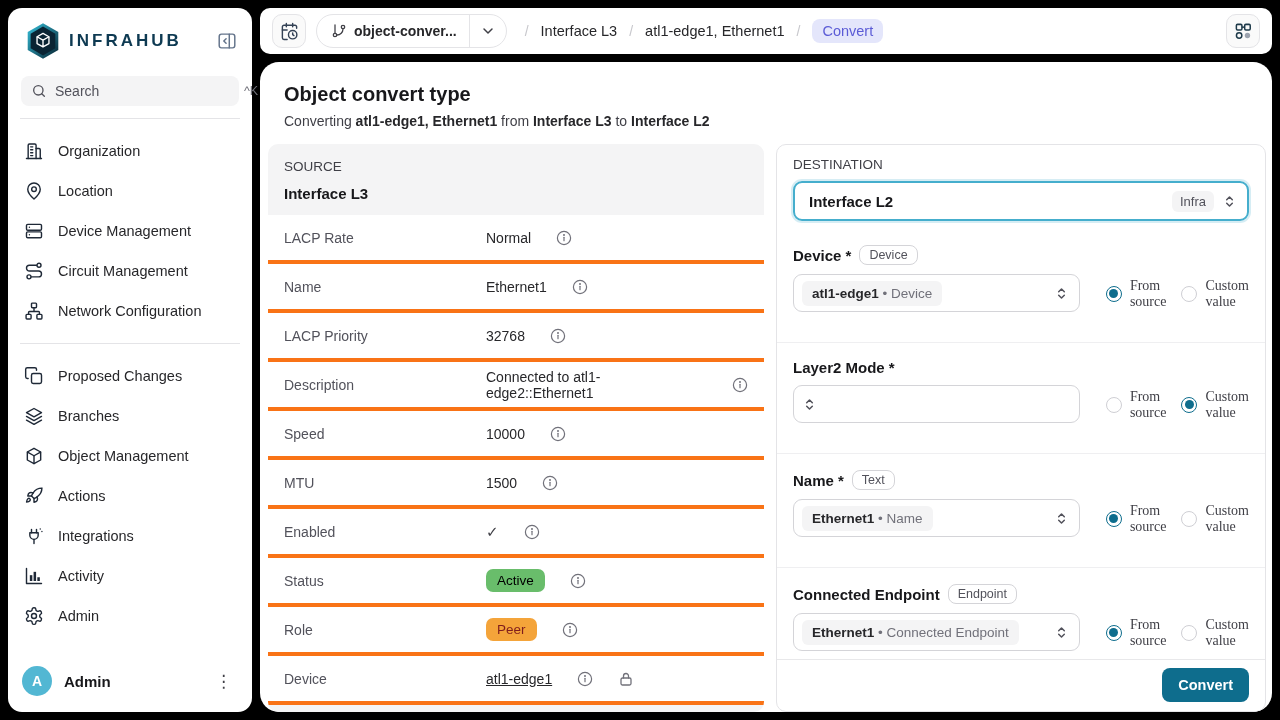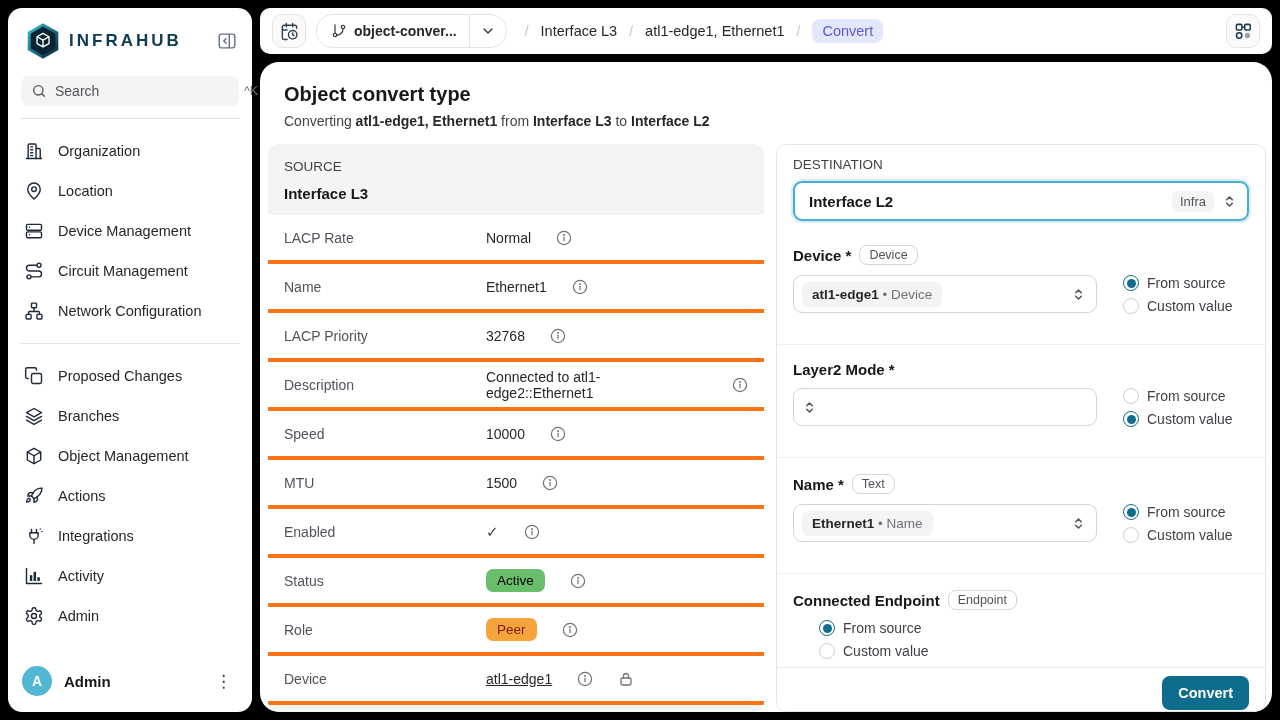--- a/index.html
+++ b/index.html
@@ -81,21 +81,21 @@
   .dest-field { padding:24px 16px 30px; border-bottom:1px solid #efeff1; }
   .dest-field + .dest-field { padding-top:16px; }
   .dest-field:last-of-type { border-bottom:0; padding-bottom:8px; }
   .field-label-row { display:flex; align-items:center; gap:8px; margin-bottom:9px; }
   .field-label { font-size:15px; font-weight:700; color:#18181b; }
   .kind-badge { border:1px solid #d4d4d8; border-radius:8px; padding:2px 9px; font-size:12.5px; color:#52525b; font-weight:500; }
   .field-control-row { display:flex; align-items:center; }
   .select-box { flex:1; height:38px; border:1px solid #d4d4d8; border-radius:9px; display:flex; align-items:center; padding:0 10px 0 8px; cursor:pointer; justify-content:space-between; background:#fff; }
   .value-pill { background:#f4f4f5; border-radius:6px; padding:5px 10px; font-size:13.5px; color:#71717a; }
   .value-pill b { color:#27272a; }
-  .radio-col { flex:0 0 126px; margin-left:26px; display:flex; flex-direction:column; gap:7px; padding-top:1px; }
+  .radio-col { flex:0 0 126px; margin-left:26px; display:flex; flex-direction:row; gap:15px; padding-top:1px;font-family:Liberation Serif, serif; }
   .radio-opt { display:flex; align-items:center; gap:8px; font-size:14px; color:#3f3f46; cursor:pointer; }
   .radio { width:16px; height:16px; border-radius:50%; border:1px solid #cfcfd4; position:relative; background:#fff; flex:0 0 auto; }
   .radio.checked { border:1.5px solid #0e6d8d; }
   .radio.checked::after { content:""; position:absolute; left:50%; top:50%; width:9px; height:9px; margin:-4.5px 0 0 -4.5px; border-radius:50%; background:#0e6d8d; }
   .dest-footer { margin-top:auto; border-top:1px solid #e8e8ea; padding:8px 16px 10px; display:flex; justify-content:flex-end; }
   .convert-btn { background:#0e6d8d; color:#fff; border:0; border-radius:8px; height:34px; padding:0 16px; font-size:14.5px; font-weight:600; font-family:inherit; cursor:pointer; }
 </style>
 </head>
 <body>
 
@@ -579,20 +579,29 @@
         </label>
       </div>
     </div>
   </div>
           <div class="dest-field">
     <div class="field-label-row">
       <span class="field-label">Connected Endpoint</span>
       <span class="kind-badge">Endpoint</span>
     </div>
     <div class="field-control-row">
+      <div class="select-box">
+        <span class="value-pill"><b>Ethernet1</b> • Connected Endpoint</span>
+        <span class="chevrons">
+          <svg viewBox="0 0 16 16" width="15" height="15" fill="none" stroke="currentColor" stroke-width="1.6" stroke-linecap="round" stroke-linejoin="round">
+                    <path d="M5 6.2 8 3.2l3 3"></path>
+                    <path d="m5 9.8 3 3 3-3"></path>
+                  </svg>
+        </span>
+      </div>
       <div class="radio-col">
         <label class="radio-opt">
           <span class="radio r-from checked"></span>
                   <span class="r-from-label">From source</span>
         </label>
         <label class="radio-opt">
           <span class="radio r-custom"></span>
                   <span class="r-custom-label">Custom value</span>
         </label>
       </div>

